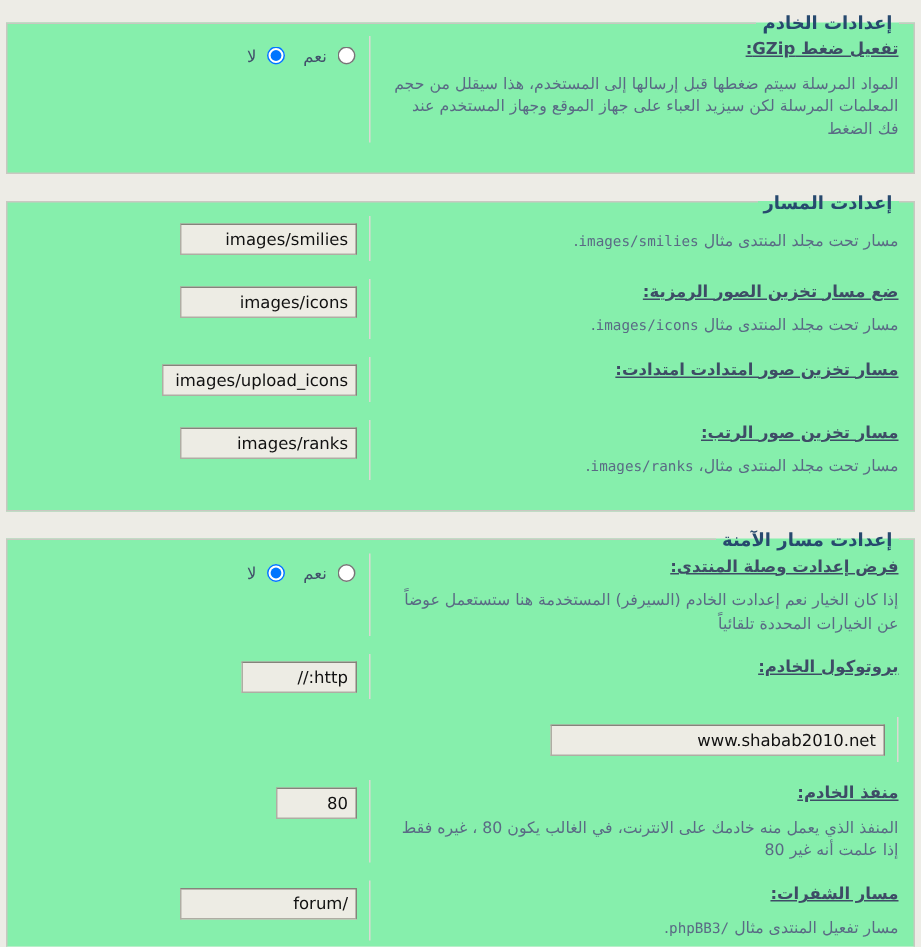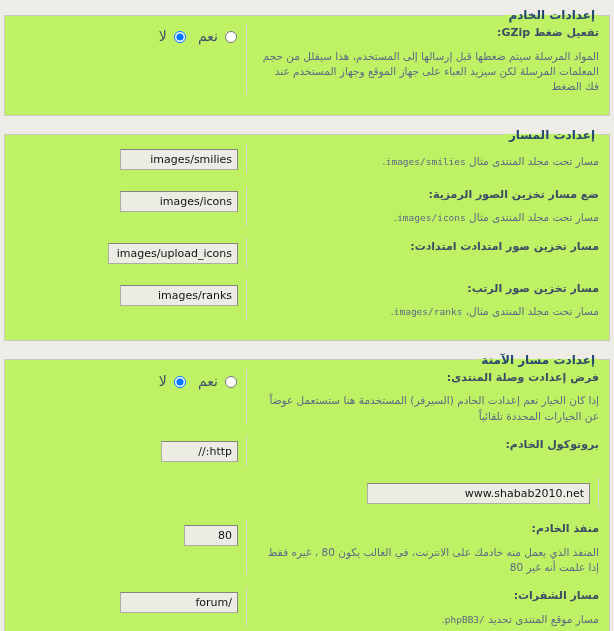--- a/index.html
+++ b/index.html
@@ -4,21 +4,21 @@
 <style>
   * { box-sizing: border-box; }
   html, body { margin:0; padding:0; }
   body {
     width:614px; height:631px; overflow:hidden;
     background:#EDECE6;
     font-family:"DejaVu Sans", sans-serif;
     direction:rtl;
   }
   fieldset.panel {
-    background:#bef264;
+    background:#86efac;
     border:1px solid #C9C8C1;
     margin:0 4px 12px 4px;
     padding:2px 10px 8px 10px;
   }
   fieldset.panel.first { margin-top:8px; }
   legend {
     color:#27496E; font-weight:bold; font-size:12px;
     padding:0 4px; margin:0;
   }
   .dl { display:flex; margin-bottom:12px; }
@@ -27,20 +27,21 @@
     flex:1;
     border-right:1px solid #DBD9D3;
     padding:2px 8px 2px 0;
     min-height:30px;
   }
   .dd.tall { min-height:40px; }
   .row-label {
     display:block;
     font-weight:bold; font-size:11px; color:#3E4C66;
     line-height:1.35;
+    text-decoration:underline;
   }
   .explain {
     display:block;
     font-size:10.5px; color:#5A6A85; line-height:1.45;
     margin-top:8px;
   }
   .explain code {
     font-family:"DejaVu Sans Mono", monospace;
     font-size:9.5px; color:#5A6A85;
   }
@@ -56,21 +57,21 @@
     margin-top:3px;
     direction:rtl; text-align:right;
   }
   .w-path  { width:118px; }
   .w-pathw { width:130px; }
   .w-http  { width:77px;  }
   .w-dom   { width:223px; }
   .w-port  { width:54px;  }
   .radio-group { padding-top:3px; white-space:nowrap; }
   .radio-group input[type=radio] { margin:0 1px 0 2px; vertical-align:-2px; width:12px; height:12px; }
-  .radio-label { font-size:14px; color:#42506B; margin-left:6px;text-align:center; }
+  .radio-label { font-size:11px; color:#42506B; margin-left:6px;text-align:center; }
 </style>
 </head>
 <body>
 
 <fieldset class="panel first">
   <legend>إعدادات الخادم</legend>
   <div class="dl">
     <div class="dt">
       <span class="row-label">تفعيل ضغط GZip:</span>
       <span class="explain">المواد المرسلة سيتم ضغطها قبل إرسالها إلى المستخدم، هذا سيقلل من حجم المعلمات المرسلة لكن سيزيد العباء على جهاز الموقع وجهاز المستخدم عند فك الضغط</span>
@@ -167,20 +168,20 @@
       <span class="explain">المنفذ الذي يعمل منه خادمك على الانترنت، في الغالب يكون 80 ، غيره فقط إذا علمت أنه غير 80</span>
     </div>
     <div class="dd">
       <input type="text" class="w-port" value="80" style="">
     </div>
   </div>
 
   <div class="dl">
     <div class="dt">
       <span class="row-label">مسار الشفرات:</span>
-      <span class="explain"><span>مسار موقع المنتدى تحديد </span><code>/phpBB3</code><span>.</span></span>
+      <span class="explain"><span>مسار تفعيل المنتدى مثال </span><code>/phpBB3</code><span>.</span></span>
     </div>
     <div class="dd">
       <input type="text" class="w-path" value="/forum" style="">
     </div>
   </div>
 
 </fieldset>
 
 </body></html>

